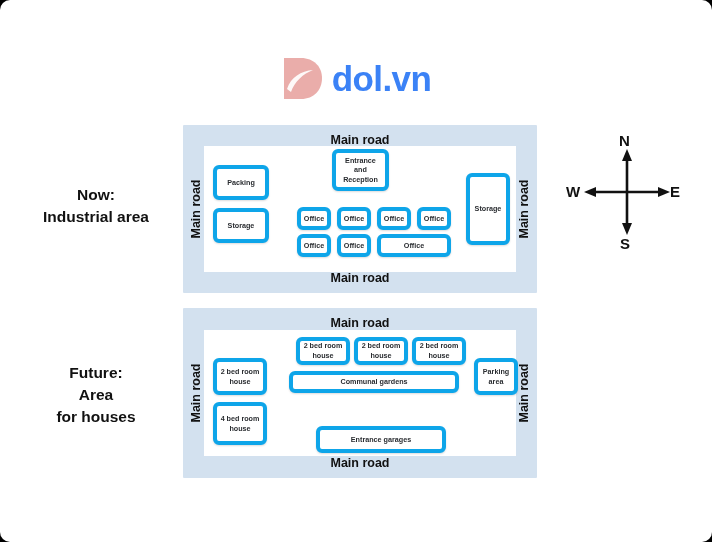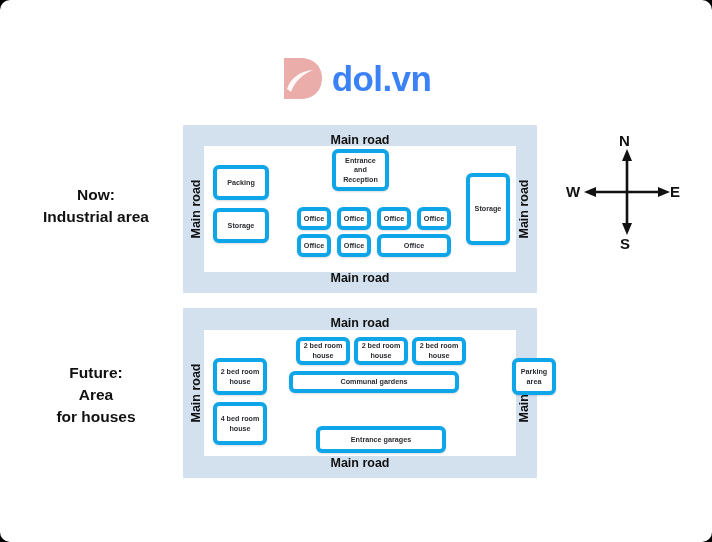--- a/index.html
+++ b/index.html
@@ -213,21 +213,21 @@
         <div class="unit" style="left: 9px; top: 72px; width: 54px; height: 43px;">4 bed room
 house</div>
         <div class="unit" style="left: 92px; top: 7px; width: 54px; height: 28px;">2 bed room
 house</div>
         <div class="unit" style="left: 150px; top: 7px; width: 54px; height: 28px;">2 bed room
 house</div>
         <div class="unit" style="left: 208px; top: 7px; width: 54px; height: 28px;">2 bed room
 house</div>
         <div class="unit" style="left: 85px; top: 41px; width: 170px; height: 22px;">Communal gardens</div>
         <div class="unit" style="left: 112px; top: 96px; width: 130px; height: 27px;">Entrance garages</div>
-        <div class="unit" style="left: 270px; top: 28px; width: 44px; height: 37px; margin-left: 38px;">Parking
+        <div class="unit" style="left: 270px; top: 28px; width: 44px; height: 37px;">Parking
 area</div>
       </div>
   </div>
 
   <div id="compass">
     <svg width="142" height="128" viewBox="0 0 142 128">
       <line x1="71" y1="26" x2="71" y2="102" stroke="#111" stroke-width="2.6"></line>
       <line x1="33" y1="64" x2="109" y2="64" stroke="#111" stroke-width="2.6"></line>
       <polygon points="71,21 66,33 76,33" fill="#111"></polygon>
       <polygon points="71,107 66,95 76,95" fill="#111"></polygon>

